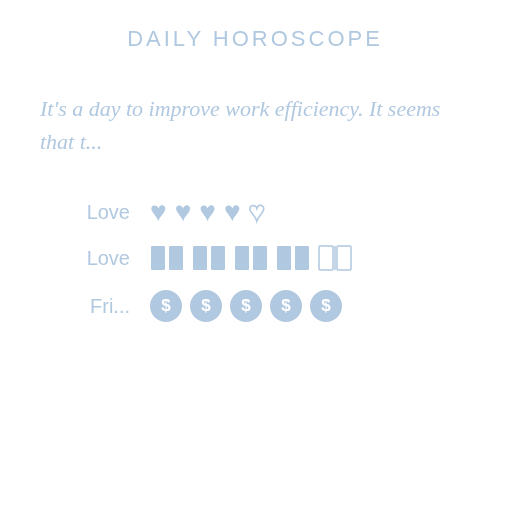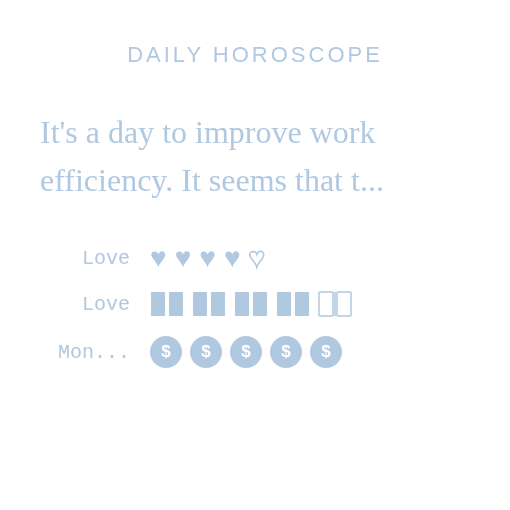--- a/index.html
+++ b/index.html
@@ -18,60 +18,61 @@
       justify-content: center;
     }
 
     .container {
       width: 510px;
       height: 510px;
       background: #ffffff;
       display: flex;
       flex-direction: column;
       align-items: center;
-      padding: 42px 40px 40px;
+      padding: 26px 40px 40px;
     }
 
     .title {
       font-size: 22px;
       letter-spacing: 3px;
       color: #b0c8e0;
       font-family: Arial, sans-serif;
       font-weight: 400;
       margin-bottom: 40px;
     }
 
     .horoscope-text {
-      font-size: 32px;
+      font-size: 22px;
       color: #b0c8e0;
       line-height: 1.5;
       text-align: left;
       width: 100%;
       margin-bottom: 40px;
+      font-style: italic;
     }
 
     .ratings-section {
       width: 100%;
       display: flex;
       flex-direction: column;
       gap: 18px;
     }
 
     .rating-row {
       display: flex;
       align-items: center;
       gap: 10px;
     }
 
     .rating-label {
       font-size: 20px;
       color: #b0c8e0;
       width: 90px;
       text-align: right;
-      font-family: Liberation Mono, monospace;
+      font-family: Liberation Sans, sans-serif;
     }
 
     .rating-icons {
       display: flex;
       gap: 8px;
       margin-left: 10px;
     }
 
     .icon-item {
       font-size: 28px;
@@ -159,21 +160,21 @@
           <svg width="34" height="28" viewBox="0 0 34 28" fill="none" xmlns="http://www.w3.org/2000/svg">
             <rect x="1" y="2" width="14" height="24" rx="1" stroke="#b0c8e0" stroke-width="1.5" fill="none"></rect>
             <rect x="19" y="2" width="14" height="24" rx="1" stroke="#b0c8e0" stroke-width="1.5" fill="none"></rect>
             <line x1="17" y1="2" x2="17" y2="26" stroke="#b0c8e0" stroke-width="1.5"></line>
           </svg>
         </span>
       </div>
     </div>
 
     <div class="rating-row">
-      <div class="rating-label">Mon...</div>
+      <div class="rating-label">Fri...</div>
       <div class="rating-icons">
         <span class="dollar-circle">$</span>
         <span class="dollar-circle">$</span>
         <span class="dollar-circle">$</span>
         <span class="dollar-circle">$</span>
         <span class="dollar-circle">$</span>
       </div>
     </div>
 
   </div>

